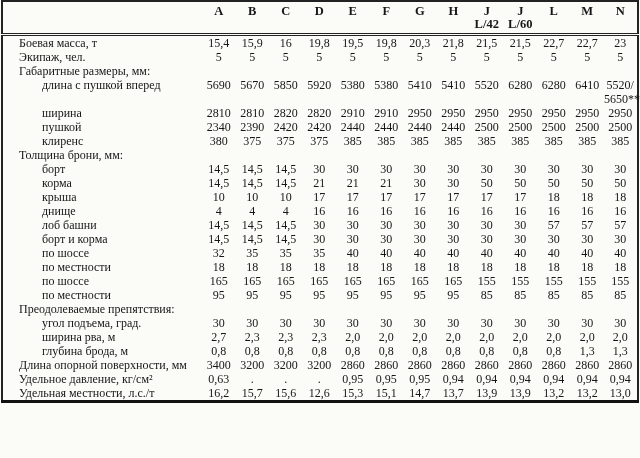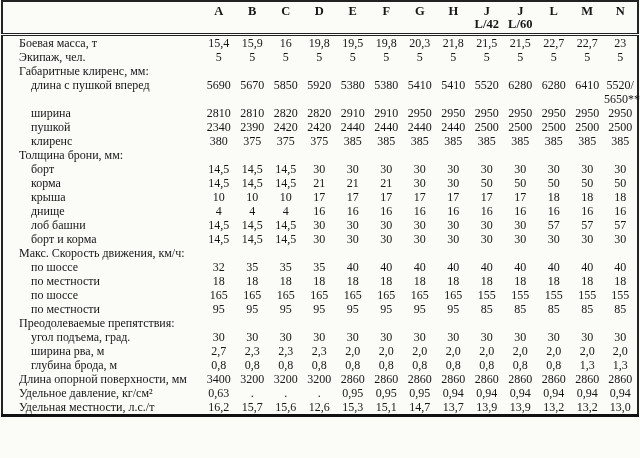--- a/index.html
+++ b/index.html
@@ -39,21 +39,21 @@
     line-height:14px;
     padding:0;
     vertical-align:top;
   }
   td.lbl{
     text-align:left;
     padding-left:16px;
     white-space:nowrap;
     overflow:visible;
   }
-  td.lbl.ind{padding-left:28px;margin-left:24px;}
+  td.lbl.ind{padding-left:39px;margin-left:24px;}
   td.val{
     text-align:center;
     white-space:pre-line;
   }
 </style>
 </head>
 <body>
 
 <div id="page">
   <table id="spec">
@@ -120,21 +120,21 @@
           <td class="val">5</td>
           <td class="val">5</td>
           <td class="val">5</td>
           <td class="val">5</td>
           <td class="val">5</td>
           <td class="val">5</td>
           <td class="val">5</td>
           <td class="val">5</td>
         </tr>
         <tr>
-          <td class="lbl">Габаритные клиренс, мм:</td>
+          <td class="lbl">Габаритные размеры, мм:</td>
           <td colspan="13"></td>
         </tr>
         <tr>
           <td class="lbl ind">длина с пушкой вперед</td>
           <td class="val">5690</td>
           <td class="val">5670</td>
           <td class="val">5850</td>
           <td class="val">5920</td>
           <td class="val">5380</td>
           <td class="val">5380</td>
@@ -289,24 +289,20 @@
           <td class="val">30</td>
           <td class="val">30</td>
           <td class="val">30</td>
           <td class="val">30</td>
           <td class="val">30</td>
           <td class="val">30</td>
           <td class="val">30</td>
           <td class="val">30</td>
         </tr>
         <tr>
-          <td class="lbl">Макс. Скорость движения, км/ч:</td>
-          <td colspan="13"></td>
-        </tr>
-        <tr>
           <td class="lbl ind">по шоссе</td>
           <td class="val">32</td>
           <td class="val">35</td>
           <td class="val">35</td>
           <td class="val">35</td>
           <td class="val">40</td>
           <td class="val">40</td>
           <td class="val">40</td>
           <td class="val">40</td>
           <td class="val">40</td>

